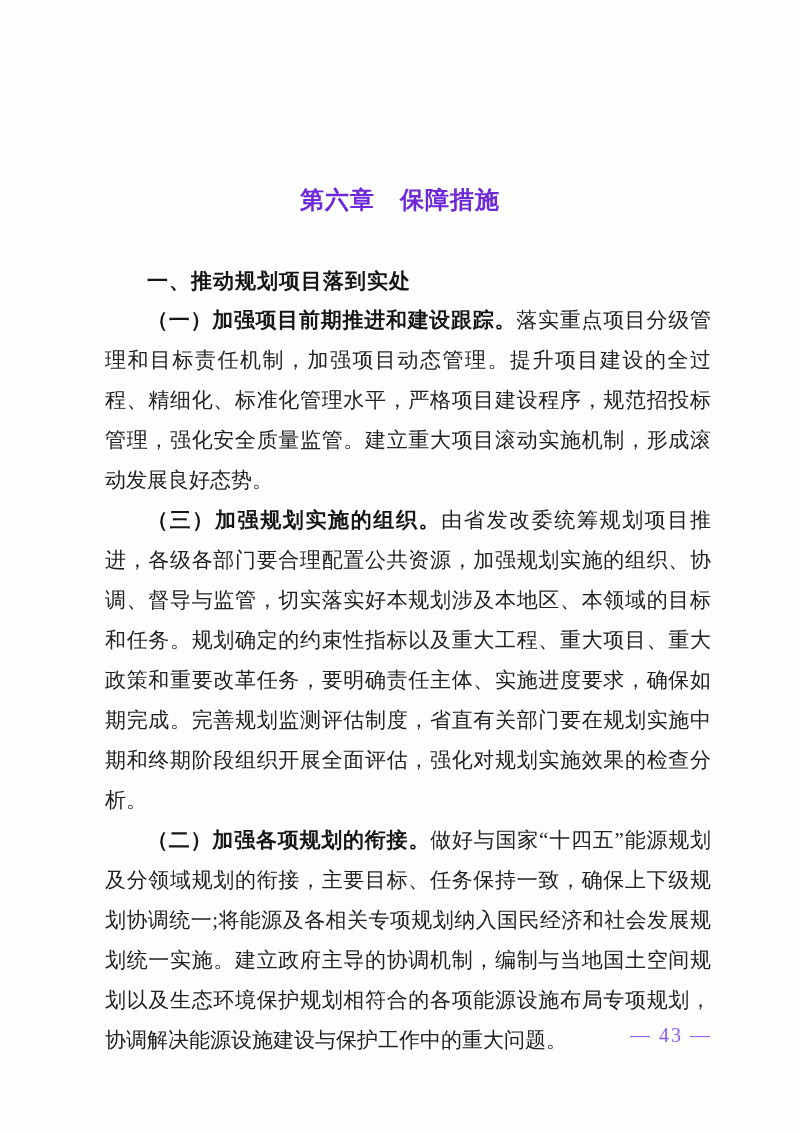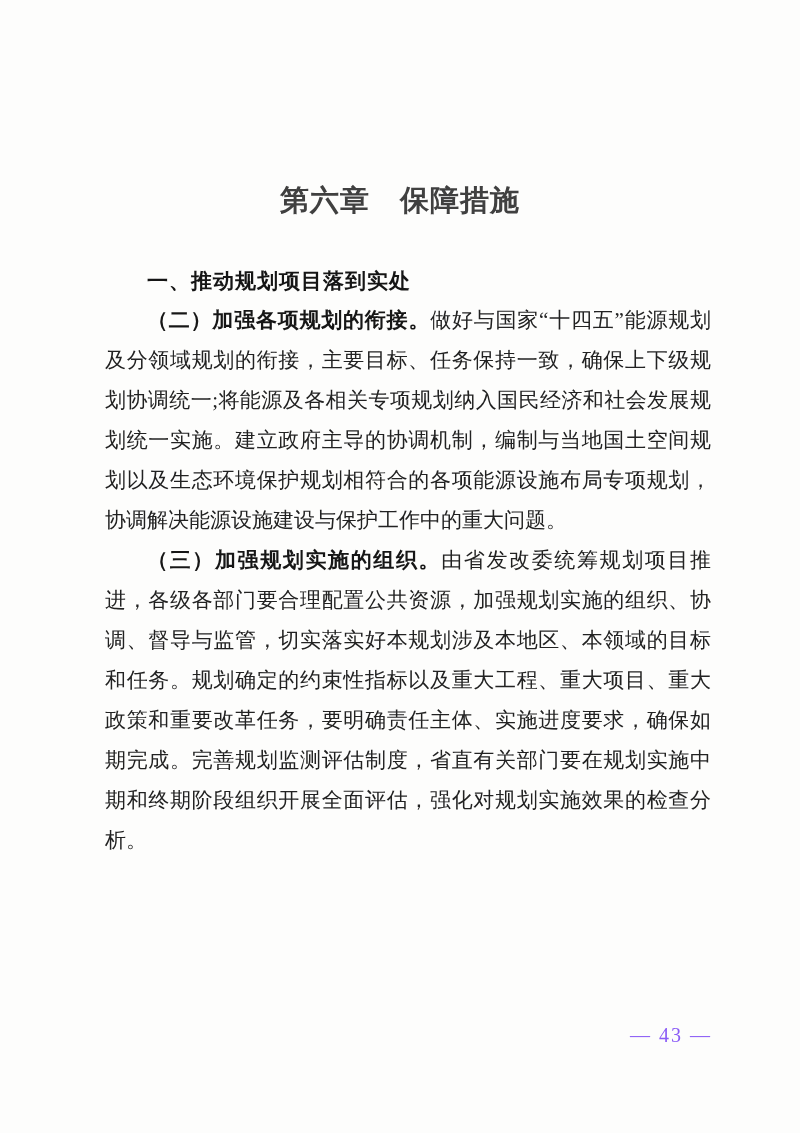--- a/index.html
+++ b/index.html
@@ -20,23 +20,23 @@
     inset: 0;
   }
   .doc-title {
     position: absolute;
     top: 185px;
     left: 0;
     width: 800px;
     text-align: center;
     font-family: "Liberation Sans", sans-serif;
     font-weight: 700;
-    font-size: 29px;
+    font-size: 24px;
     line-height: 30px;
-    color: #404040;
+    color: #6d28d9;
     letter-spacing: 1px;
   }
   .section-heading {
     position: absolute;
     top: 266px;
     left: 147px;
     font-family: "Liberation Sans", sans-serif;
     font-weight: 700;
     font-size: 21px;
     line-height: 30px;
@@ -81,21 +81,22 @@
 </head>
 <body>
 
 <div class="page">
 
   <div class="doc-title">第六章　保障措施</div>
 
   <div class="section-heading">一、推动规划项目落到实处</div>
 
   <div class="content">
+    <p><span class="lead">（一）加强项目前期推进和建设跟踪。</span><span class="para-body">落实重点项目分级管理和目标责任机制，加强项目动态管理。提升项目建设的全过程、精细化、标准化管理水平，严格项目建设程序，规范招投标管理，强化安全质量监管。建立重大项目滚动实施机制，形成滚动发展良好态势。</span></p>
+
+    <p><span class="lead">（三）加强规划实施的组织。</span><span class="para-body">由省发改委统筹规划项目推进，各级各部门要合理配置公共资源，加强规划实施的组织、协调、督导与监管，切实落实好本规划涉及本地区、本领域的目标和任务。规划确定的约束性指标以及重大工程、重大项目、重大政策和重要改革任务，要明确责任主体、实施进度要求，确保如期完成。完善规划监测评估制度，省直有关部门要在规划实施中期和终期阶段组织开展全面评估，强化对规划实施效果的检查分析。</span></p>
 
     <p><span class="lead">（二）加强各项规划的衔接。</span><span class="para-body">做好与国家“十四五”能源规划及分领域规划的衔接，主要目标、任务保持一致，确保上下级规划协调统一;将能源及各相关专项规划纳入国民经济和社会发展规划统一实施。建立政府主导的协调机制，编制与当地国土空间规划以及生态环境保护规划相符合的各项能源设施布局专项规划，协调解决能源设施建设与保护工作中的重大问题。</span></p>
-
-    <p><span class="lead">（三）加强规划实施的组织。</span><span class="para-body">由省发改委统筹规划项目推进，各级各部门要合理配置公共资源，加强规划实施的组织、协调、督导与监管，切实落实好本规划涉及本地区、本领域的目标和任务。规划确定的约束性指标以及重大工程、重大项目、重大政策和重要改革任务，要明确责任主体、实施进度要求，确保如期完成。完善规划监测评估制度，省直有关部门要在规划实施中期和终期阶段组织开展全面评估，强化对规划实施效果的检查分析。</span></p>
   </div>
 
   <div class="page-number">— 43 —</div>
 
 </div>
 
 </body></html>

